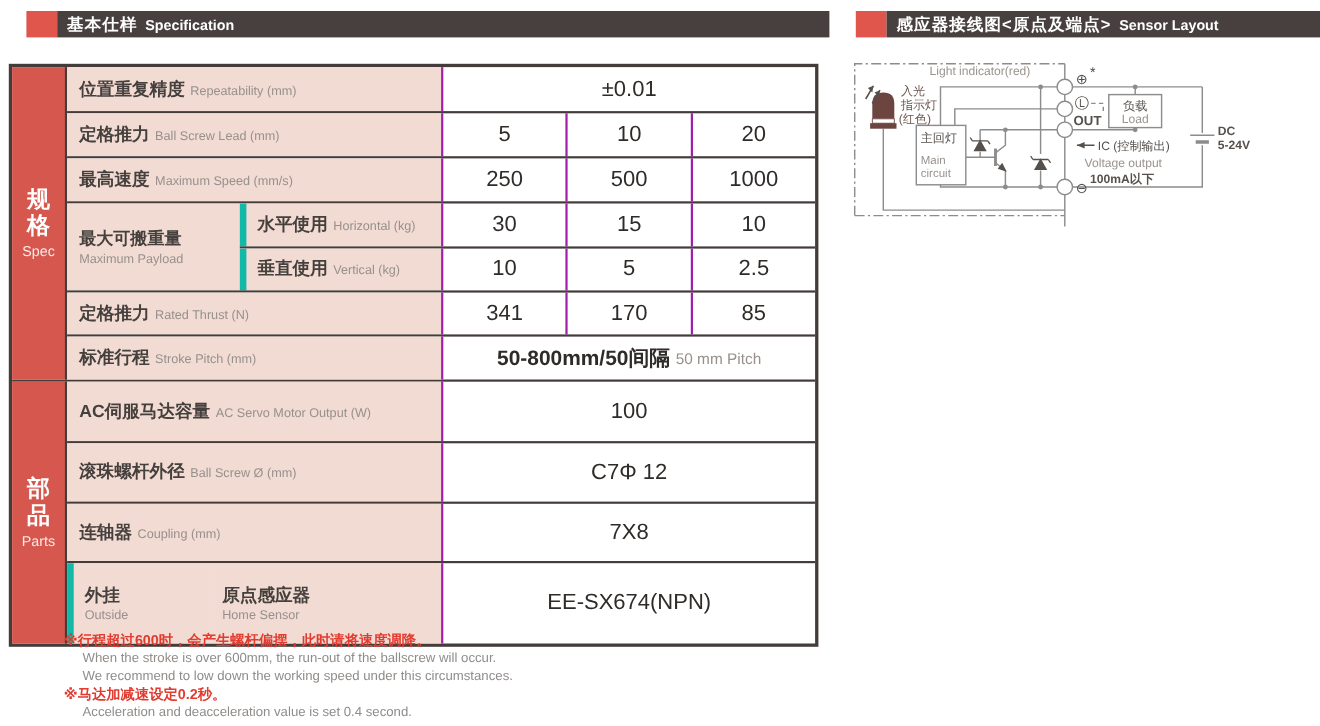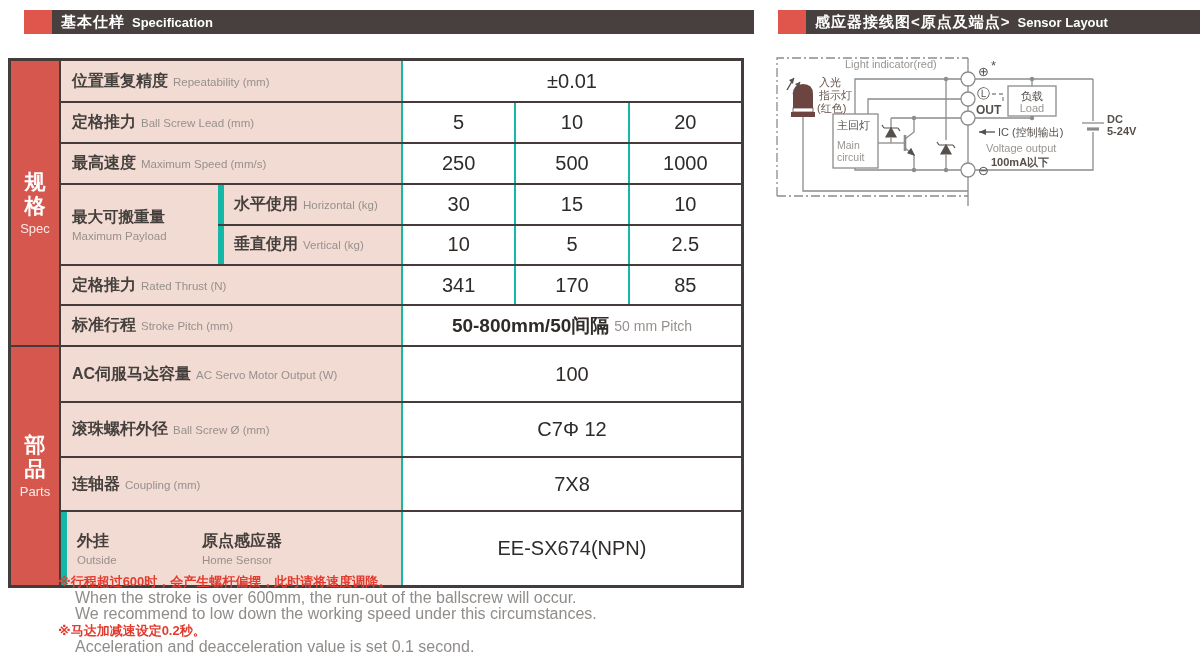--- a/index.html
+++ b/index.html
@@ -31,36 +31,36 @@
   .cell{box-sizing:border-box;display:flex;align-items:center;min-width:0;}
   .c-label{background:#f2dbd3;padding-left:11px;align-items:center;padding-top:0;
     display:flex;flex-direction:row;}
   .c-label,.c-sub{background:#f2dbd3;}
   .c-sub{border-left:6px solid #14b8a6;padding-left:10px;display:flex;align-items:center;}
   .lab-wrap{display:flex;align-items:baseline;gap:5px;align-self:center;}
   .zh{font-size:16px;font-weight:bold;color:#45403d;white-space:nowrap;}
   .en{font-size:11.5px;color:#97908c;white-space:nowrap;}
   .two-line{flex-direction:column;align-items:flex-start;justify-content:center;display:flex;}
   .two-line .en{margin-top:2px;}
-  .c-val{flex:1;border-left:2px solid #14b8a6;justify-content:center;
+  .c-val{flex:1;border-left:2px solid #a21caf;justify-content:center;
     font-size:20px;color:#2e2b29;text-align:center;}
   .w-label{width:340px;flex:0 0 auto;}
   .w-a{width:157px;flex:0 0 auto;}
   .w-b{width:183px;flex:0 0 auto;}
   .w-ha{width:210px;flex:0 0 auto;}
   .w-hb{width:130px;flex:0 0 auto;}
   .h40{height:40px;} .h39{height:39px;} .h38{height:38px;}
   .h54{height:54px;} .h53{height:53px;} .h52{height:52px;} .h73{height:73px;}
   .stroke-en{font-size:14px;color:#97908c;margin-left:5px;}
   .val-md{font-size:19px;}
 
   
   .notes{position:absolute;left:10px;top:573px;width:620px;margin-left:48px;}
   .note-zh{color:#e23c30;font-weight:bold;font-size:13px;line-height:17px;}
-  .note-en{color:#908c89;font-size:16px;line-height:16px;padding-left:17px;}
+  .note-en{color:#908c89;font-size:12px;line-height:16px;padding-left:17px;}
 
   
   #diagram{position:absolute;left:773px;top:48px;}
   svg text{font-family:"Liberation Sans","DejaVu Sans",sans-serif;}
   .t-dark{fill:#55504c;font-size:11px;}
   .t-gray{fill:#9a948f;font-size:11px;}
   .t-red{fill:#6b564e;font-size:11px;}
 </style>
 </head>
 <body>
@@ -227,21 +227,21 @@
       </div>
     </div>
   </div>
 </div>
 
 <div class="notes">
   <div class="note-zh">※行程超过600时，会产生螺杆偏摆，此时请将速度调降。</div>
   <div class="note-en">When the stroke is over 600mm, the run-out of the ballscrew will occur.</div>
   <div class="note-en">We recommend to low down the working speed under this circumstances.</div>
   <div class="note-zh">※马达加减速设定0.2秒。</div>
-  <div class="note-en">Acceleration and deacceleration value is set 0.1 second.</div>
+  <div class="note-en">Acceleration and deacceleration value is set 0.4 second.</div>
 </div>
 
 <div id="diagram">
 <svg width="427" height="170" viewBox="0 0 427 170">
   <g stroke="#8c8c8c" stroke-width="1.3" fill="none">
 
     <path d="M 4,148 L 4,10 L 195,10" stroke-dasharray="9 3 2 3"></path>
     <path d="M 4,148 L 195,148" stroke-dasharray="9 3 2 3"></path>
 
     <path d="M 195,10 L 195,158"></path>

